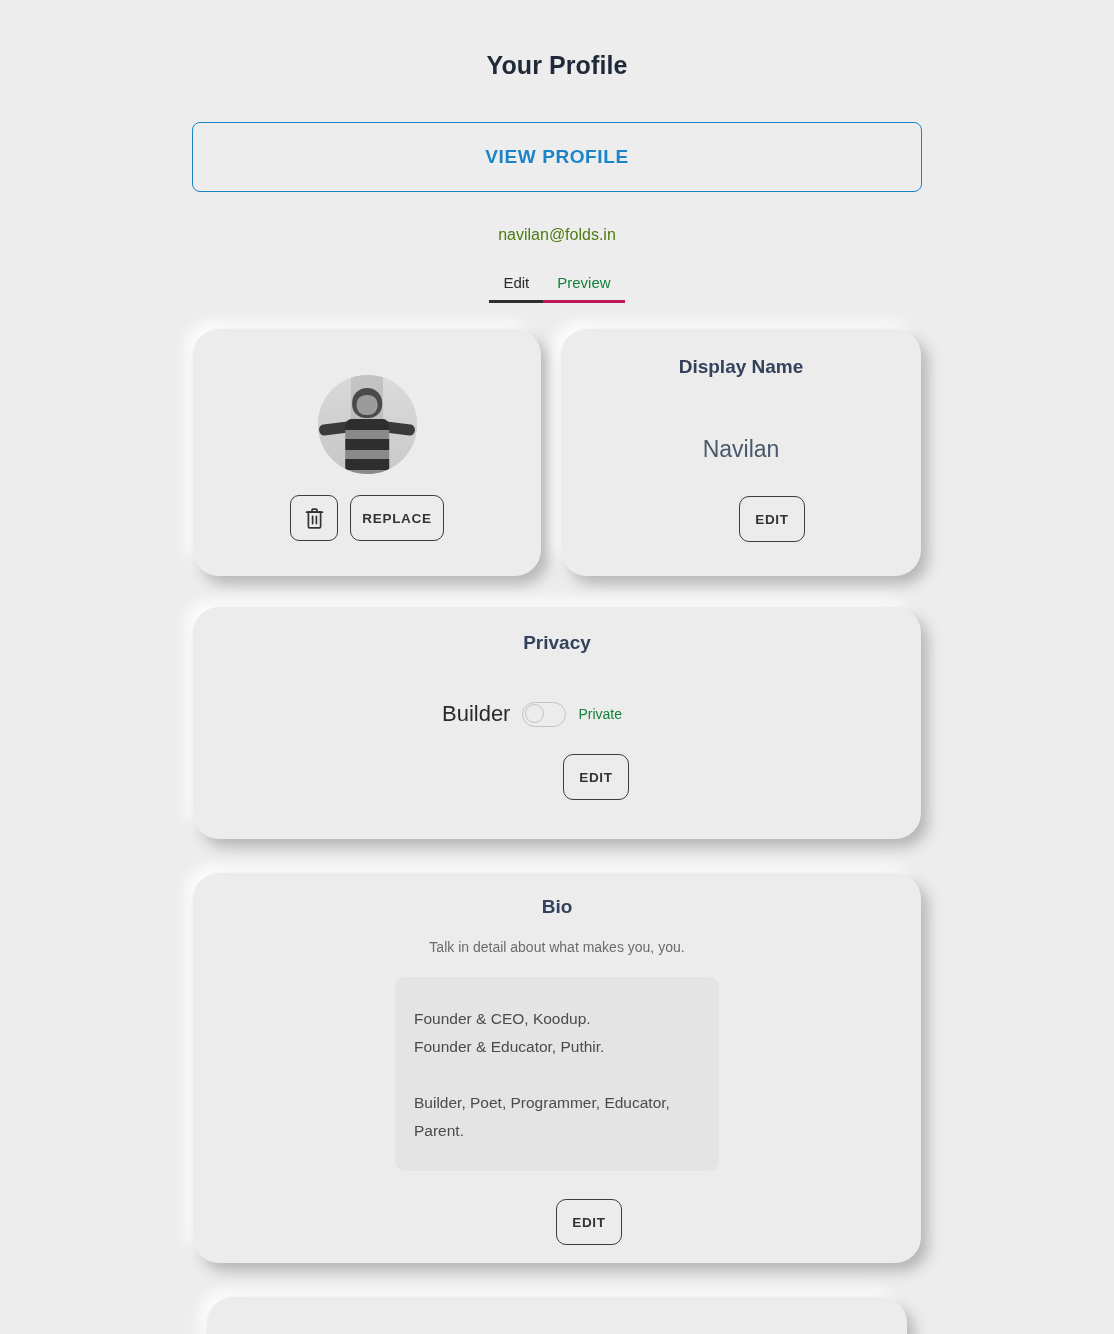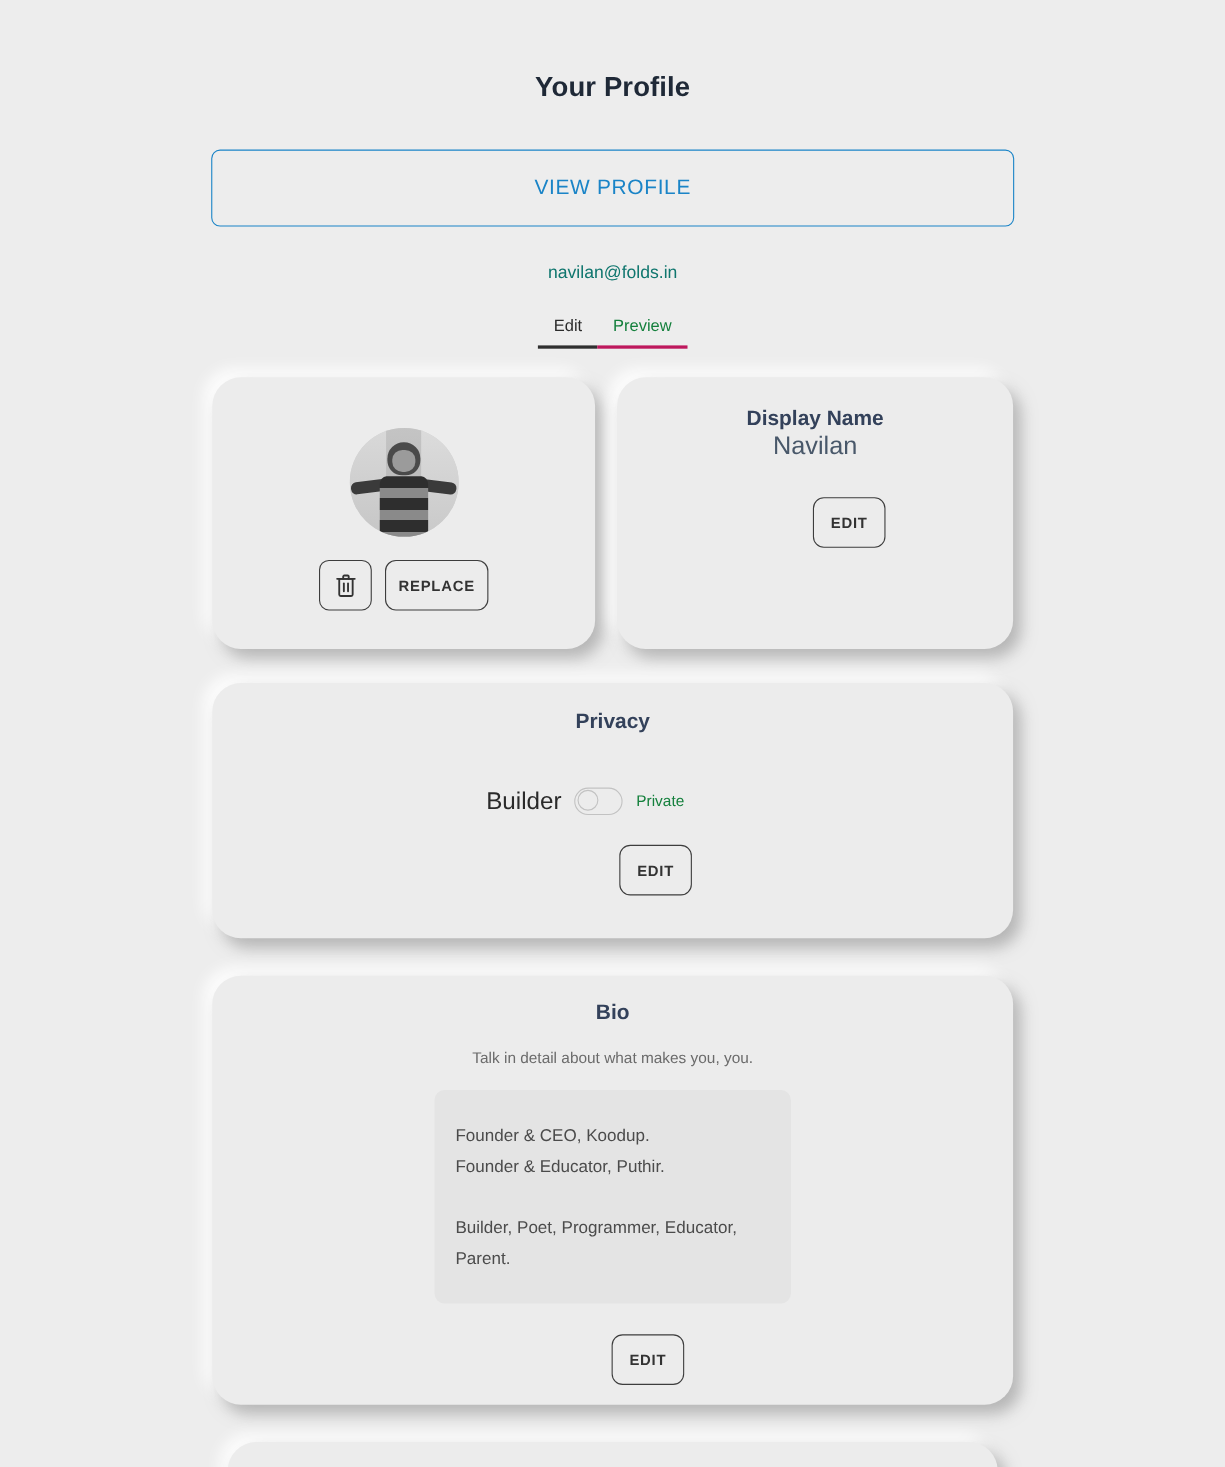--- a/index.html
+++ b/index.html
@@ -19,52 +19,52 @@
     background: #ededed;
   }
 
   
   .page-title {
     text-align: center;
     font-size: 25px;
     font-weight: bold;
     color: #1f2937;
     letter-spacing: 0.1px;
-    padding-top: 64px;
+    padding-top: 50px;
     line-height: 30px;
   }
 
   
   .view-profile-wrap {
     display: flex;
     justify-content: center;
     margin-top: 42px;
   }
   .view-profile-btn {
     width: 730px;
     height: 70px;
     border: 1px solid #1a84c7;
     border-radius: 8px;
     background: #ededed;
     color: #1a84c7;
     font-size: 19px;
-    font-weight: 400;
+    font-weight: 700;
     letter-spacing: 0.6px;
     display: flex;
     align-items: center;
     justify-content: center;
     cursor: pointer;
     font-family: "Liberation Sans", sans-serif;
   }
 
   .email {
     text-align: center;
     margin-top: 34px;
     font-size: 16px;
-    color: #0f766e;
+    color: #4d7c0f;
   }
 
   
   .tabs {
     display: flex;
     justify-content: center;
     margin-top: 30px;
   }
   .tab {
     font-size: 15px;
@@ -172,20 +172,21 @@
     width: 360px;
     height: 247px;
     display: flex;
     flex-direction: column;
     align-items: center;
   }
   .name-card .card-title { margin-top: 27px; }
   .display-name {
     font-size: 23px;
     color: #49586a;
+    margin-top: 58px;
   }
   .name-card .btn-edit { margin-top: 33px; margin-left: 62px; }
 
   
   .privacy-card {
     width: 728px;
     height: 232px;
     margin: 31px auto 0 auto;
     display: flex;
     flex-direction: column;

